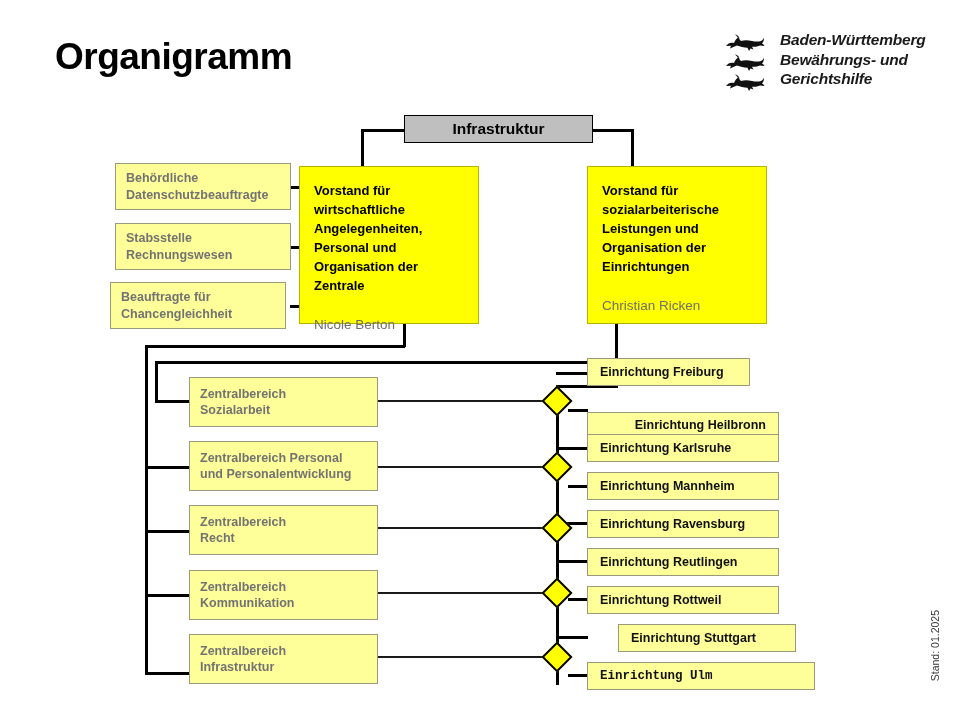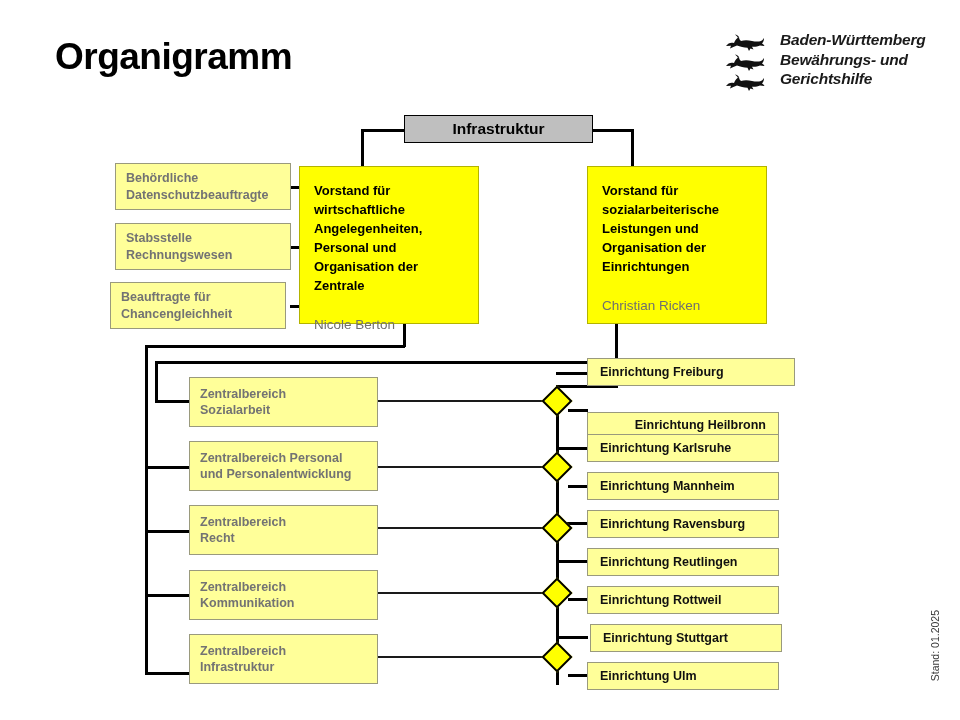--- a/index.html
+++ b/index.html
@@ -182,41 +182,41 @@
   </div>
   <div class="box box-pale" style="left:189px;top:570px;width:189px;height:50px;">
     <span>Zentralbereich</span>
     <span>Kommunikation</span>
   </div>
   <div class="box box-pale" style="left:189px;top:634px;width:189px;height:50px;">
     <span>Zentralbereich</span>
     <span>Infrastruktur</span>
   </div>
 
-  <div class="box box-row" style="left:587px;top:358px;width:208px;height:28px;">
+  <div class="box box-row" style="left:587px;top:358px;width:163px;height:28px;">
     <span>Einrichtung Freiburg</span>
   </div>
   <div class="box box-row" style="left:587px;top:412px;width:192px;height:26px;align-items:flex-end;">
     <span>Einrichtung Heilbronn</span>
   </div>
   <div class="box box-row" style="left:587px;top:434px;width:192px;height:28px;">
     <span>Einrichtung Karlsruhe</span>
   </div>
   <div class="box box-row" style="left:587px;top:472px;width:192px;height:28px;">
     <span>Einrichtung Mannheim</span>
   </div>
   <div class="box box-row" style="left:587px;top:510px;width:192px;height:28px;">
     <span>Einrichtung Ravensburg</span>
   </div>
   <div class="box box-row" style="left:587px;top:548px;width:192px;height:28px;">
     <span>Einrichtung Reutlingen</span>
   </div>
   <div class="box box-row" style="left:587px;top:586px;width:192px;height:28px;">
     <span>Einrichtung Rottweil</span>
   </div>
-  <div class="box box-row" style="left:590px;top:624px;width:192px;height:28px;">
+  <div class="box box-row" style="left:618px;top:624px;width:178px;height:28px;">
     <span>Einrichtung Stuttgart</span>
   </div>
-  <div class="box box-row" style="left:587px;top:662px;width:192px;height:28px;">
+  <div class="box box-row" style="left:587px;top:662px;width:228px;height:28px;font-family:Liberation Mono, monospace;">
     <span>Einrichtung Ulm</span>
   </div>
 
 </div>
 
 </body></html>

